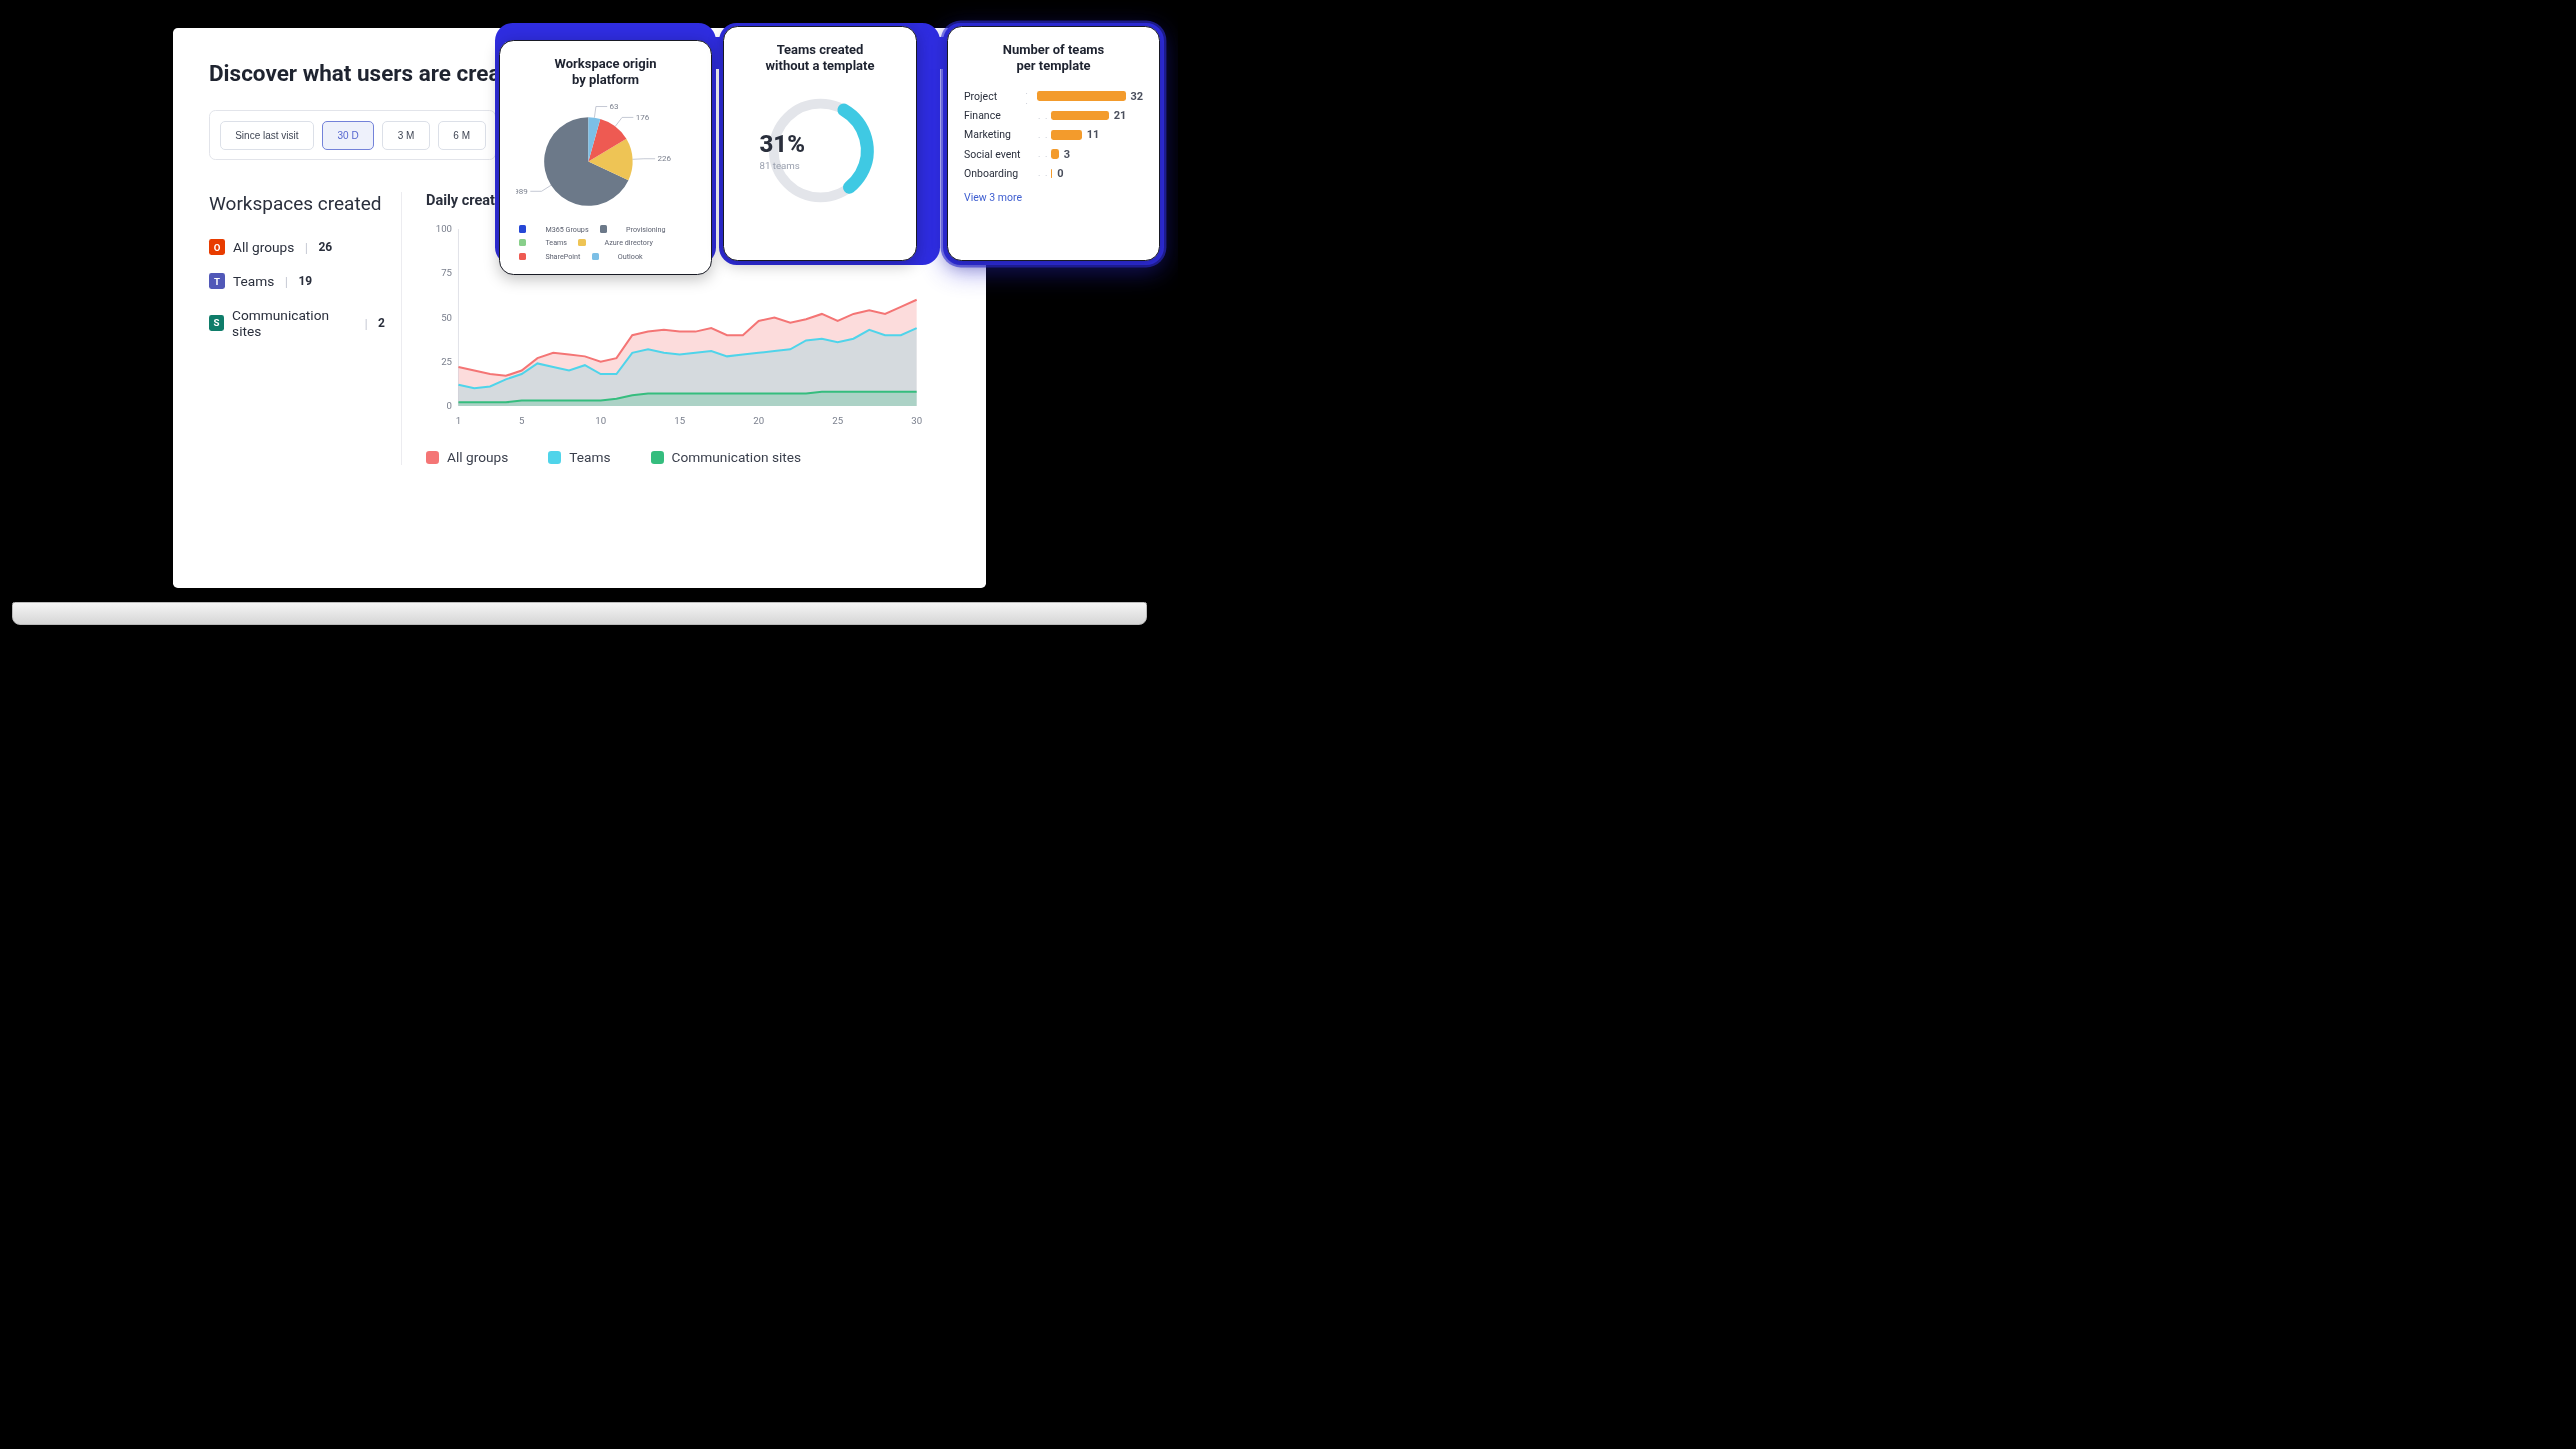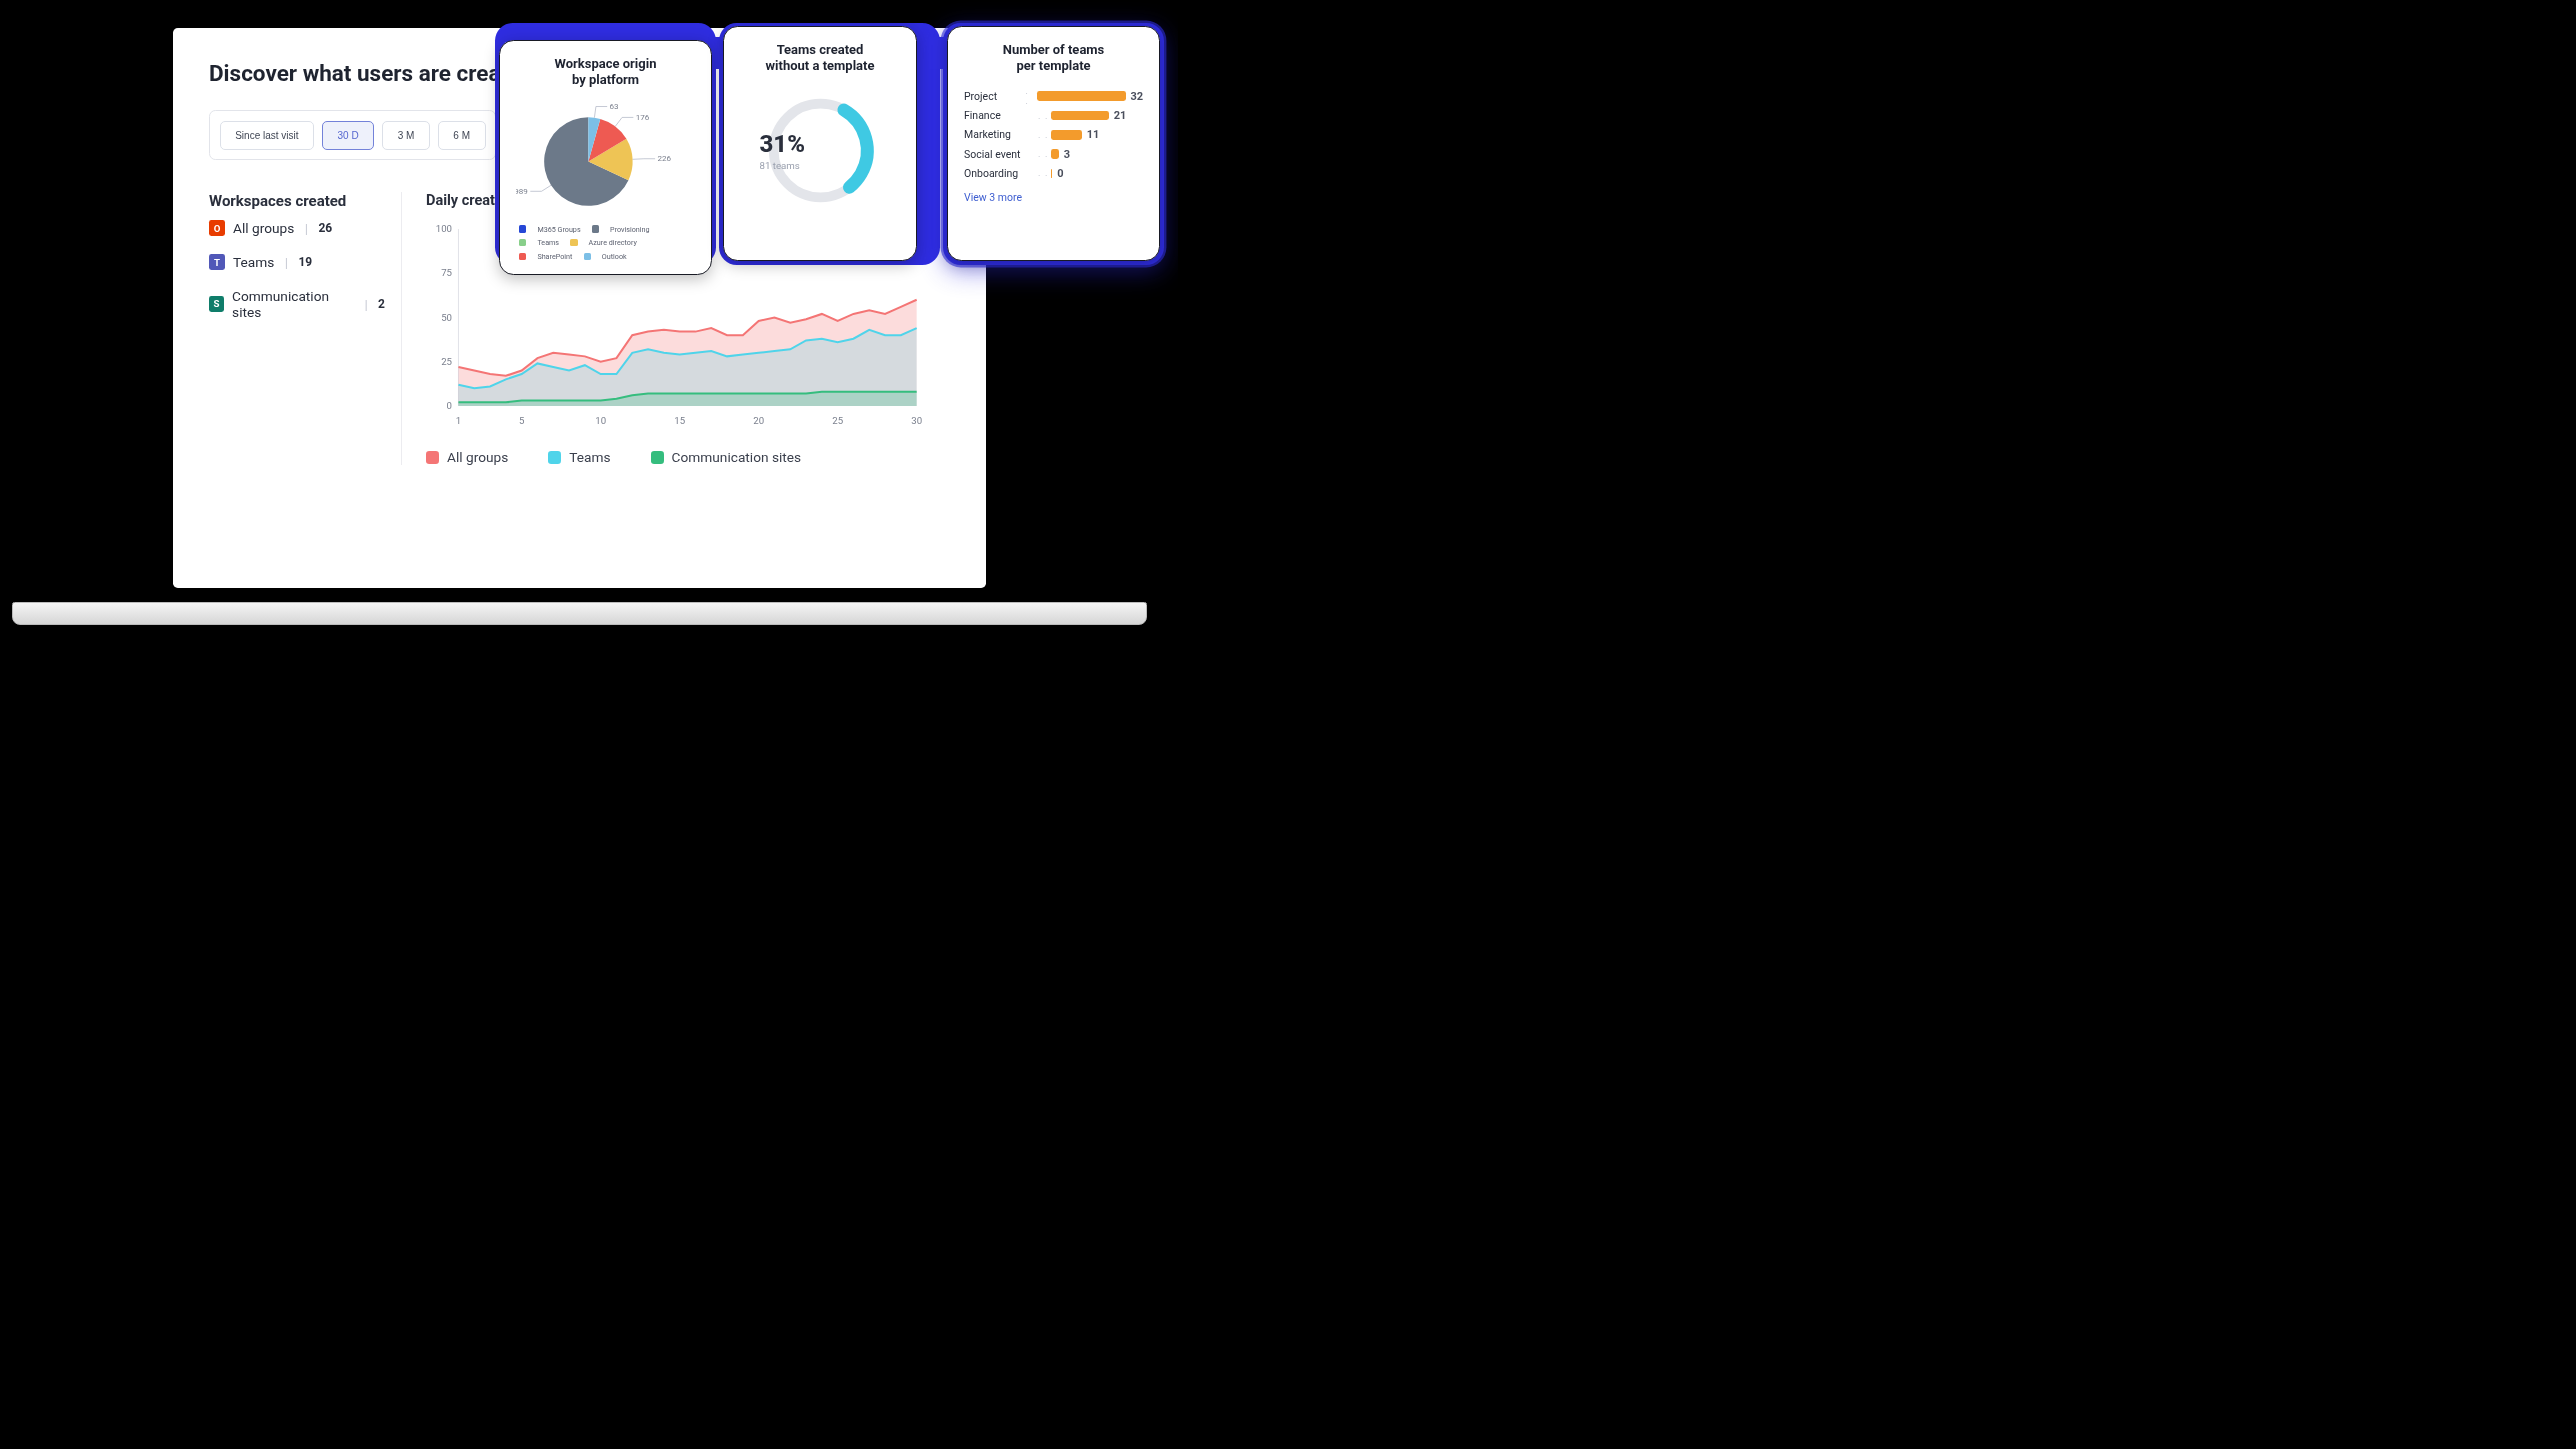--- a/index.html
+++ b/index.html
@@ -67,24 +67,24 @@
     background: #eef1fb;
     color: #5566cf;
   }
   .main-row { display: flex; gap: 0; }
   .side-stats {
     width: 193px;
     padding-right: 16px;
     border-right: 0.8px solid #ececf0;
   }
   .side-title {
-    font-size: 15px;
-    font-weight: 700;
+    font-size: 19px;
+    font-weight: 400;
     color: #2a2f3c;
-    margin-bottom: 10px;
+    margin-bottom: 24px;
   }
   .stat-row {
     display: flex;
     align-items: center;
     gap: 8px;
     margin-bottom: 17.7px;
     font-size: 13.7px;
     color: #2a2f3c;
   }
   .stat-divider { color: #c9ccd6; margin: 0 2.4px; }
@@ -148,21 +148,21 @@
   .pie-legend {
     display: flex;
     flex-wrap: wrap;
     gap: 4.8px 11.3px;
     font-size: 7.2px;
     color: #5a5f6e;
     justify-content: flex-start;
     margin-top: 8px;
     padding: 0 3.2px;
   }
-  .pl-item { display: flex; align-items: center; gap: 11px; }
+  .pl-item { display: flex; align-items: center; gap: 19px; }
   .pl-sw { width: 7.2px; height: 7.2px; border-radius: 1.6px; }
   .donut-wrap { display: flex; justify-content: center; margin-top: 8px; }
   .donut-center {
     position: absolute;
     left: 0; top: 0; width: 100%; height: 100%;
     display: flex; flex-direction: column;
     align-items: flex-start; justify-content: center;
   }
   .donut-pct { font-size: 24px; font-weight: 800; color: #2a2f3c; }
   .donut-sub { font-size: 9.7px; color: #9aa0ae; margin-top: 1.6px; }

